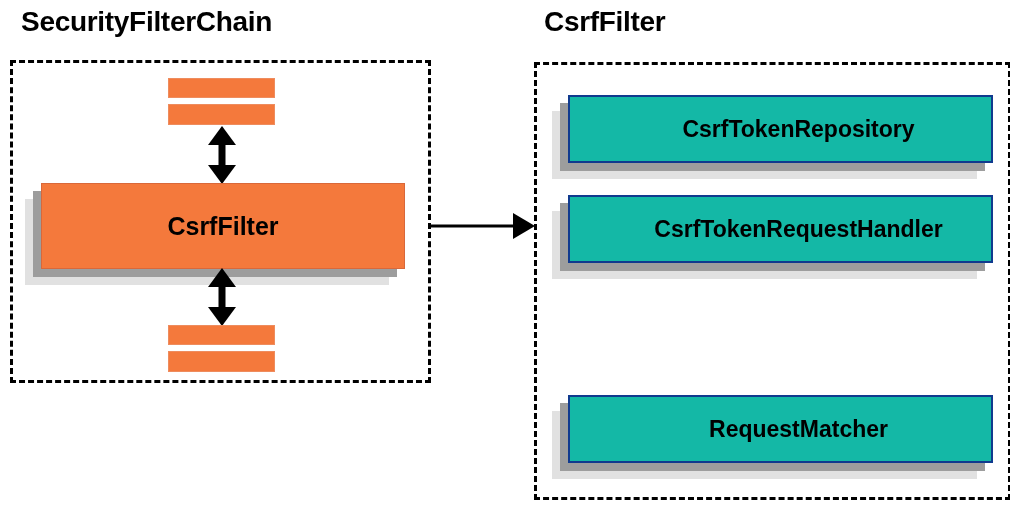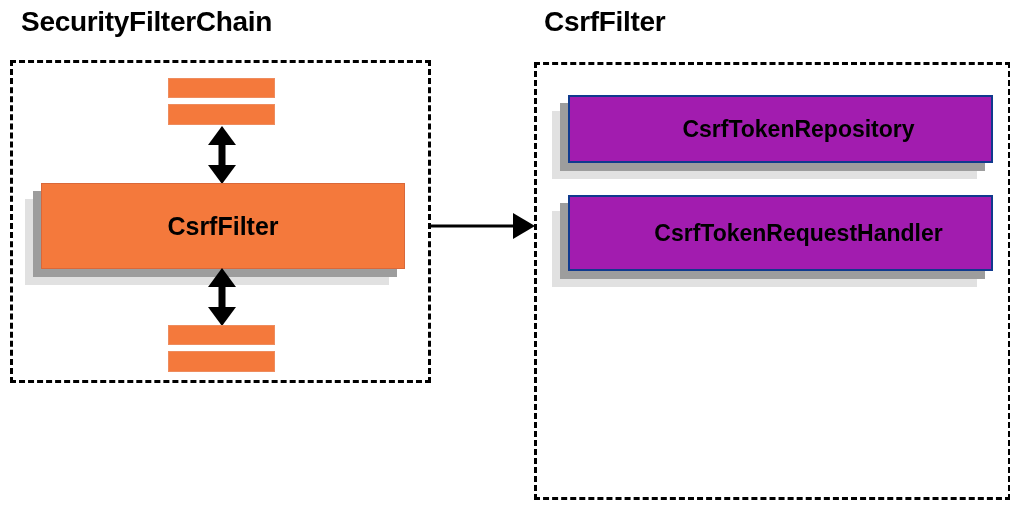--- a/index.html
+++ b/index.html
@@ -29,21 +29,21 @@
   .node .face{position:absolute;left:0;top:0;width:100%;height:100%;
               box-sizing:border-box;display:flex;align-items:center;
               justify-content:center;}
   .node .label{font-weight:bold;color:#000;white-space:nowrap;line-height:1;}
 
   
   .node-orange .face{background:#F4793C;border:1px solid #D9683A;}
   .node-orange .label{font-size:25px;}
 
   
-  .node-blue .face{background:#a21caf;border:2px solid #103A8E;padding-left:36px;}
+  .node-blue .face{background:#14b8a6;border:2px solid #103A8E;padding-left:36px;}
   .node-blue .label{font-size:23px;}
 
   
   .bar{position:absolute;background:#F4793C;border:1px solid #EE8C5E;
        box-sizing:border-box;}
 
   
   .arrow-v{position:absolute;}
   .arrow-v .shaft{position:absolute;left:50%;transform:translateX(-50%);
                   width:7px;background:#000;}
@@ -105,23 +105,30 @@
   <div class="dashed-group" id="group-right"></div>
 
   <div class="node node-blue" style="left:561px;top:95px;width:425px;height:68px;">
     <div class="sh-light"></div>
     <div class="sh-dark"></div>
     <div class="face">
       <span class="label">CsrfTokenRepository</span>
     </div>
   </div>
 
-  <div class="node node-blue" style="left:561px;top:195px;width:425px;height:76px;">
+  <div class="node node-blue" style="left:561px;top:195px;width:425px;height:68px;">
     <div class="sh-light"></div>
     <div class="sh-dark"></div>
     <div class="face">
       <span class="label">CsrfTokenRequestHandler</span>
     </div>
   </div>
 
 
+  <div class="node node-blue" style="left:561px;top:395px;width:425px;height:68px;">
+    <div class="sh-light"></div>
+    <div class="sh-dark"></div>
+    <div class="face">
+      <span class="label">RequestMatcher</span>
+    </div>
+  </div>
 
 </div>
 
 </body></html>

